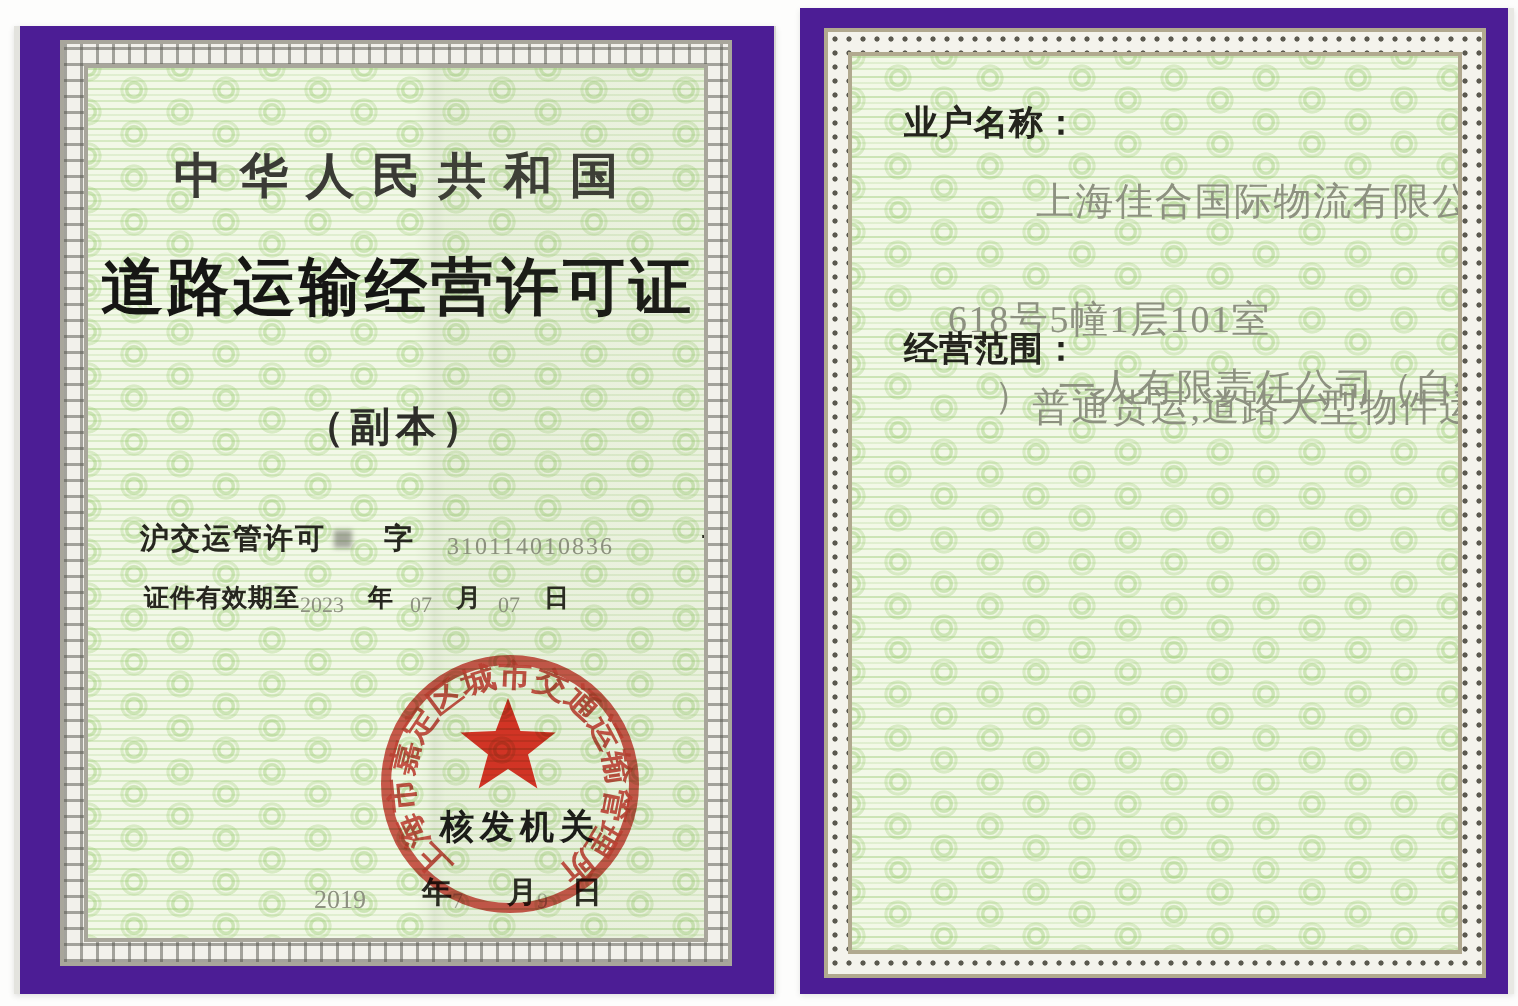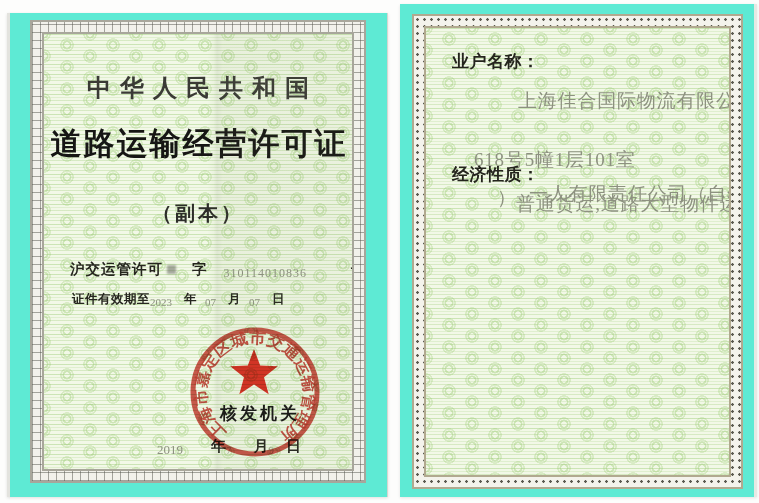--- a/index.html
+++ b/index.html
@@ -3,21 +3,21 @@
 <meta charset="utf-8">
 <style>
   html,body{margin:0;padding:0;background:#ffffff;}
   *{box-sizing:border-box;}
   .screen{
     position:relative;width:759px;height:503px;overflow:hidden;
     background:#fdfdfc;
     font-family:"Liberation Sans",sans-serif;
   }
   
-  .sheet{position:absolute;background:#5eead4;}
+  .sheet{position:absolute;background:#4c1d95;}
   .sheet-left{
     left:7px;top:13px;width:381px;height:484px;
     border-left:3px solid #e3e3de;border-right:1px solid #d6d6d0;
     box-shadow:0 1px 3px rgba(0,0,0,.12);
   }
   .sheet-right{
     left:400px;top:4px;width:357px;height:493px;
     border-right:3px solid #e8e8e3;
     box-shadow:0 1px 3px rgba(0,0,0,.10);
   }
@@ -186,20 +186,20 @@
       <div class="frame-inner green-bg">
 
         <div class="rp-label" style="top:22px">业户名称：</div>
         <div class="rp-value" style="top:29px;left:92px">上海佳合国际物流有限公司</div>
 
         <div class="rp-value" style="top:88px;left:48px">618号5幢1层101室</div>
 
         <div class="rp-value" style="top:122px;left:103px">一人有限责任公司（自然人独资</div>
         <div class="rp-value" style="top:126px;left:71px">）</div>
 
-        <div class="rp-label" style="top:135px">经济性质：</div>
+        <div class="rp-label" style="top:135px">经营范围：</div>
         <div class="rp-value" style="top:132px;left:90px">普通货运,道路大型物件运输</div>
 
       </div>
     </div>
   </div>
 
 </div>
 
 </body></html>

